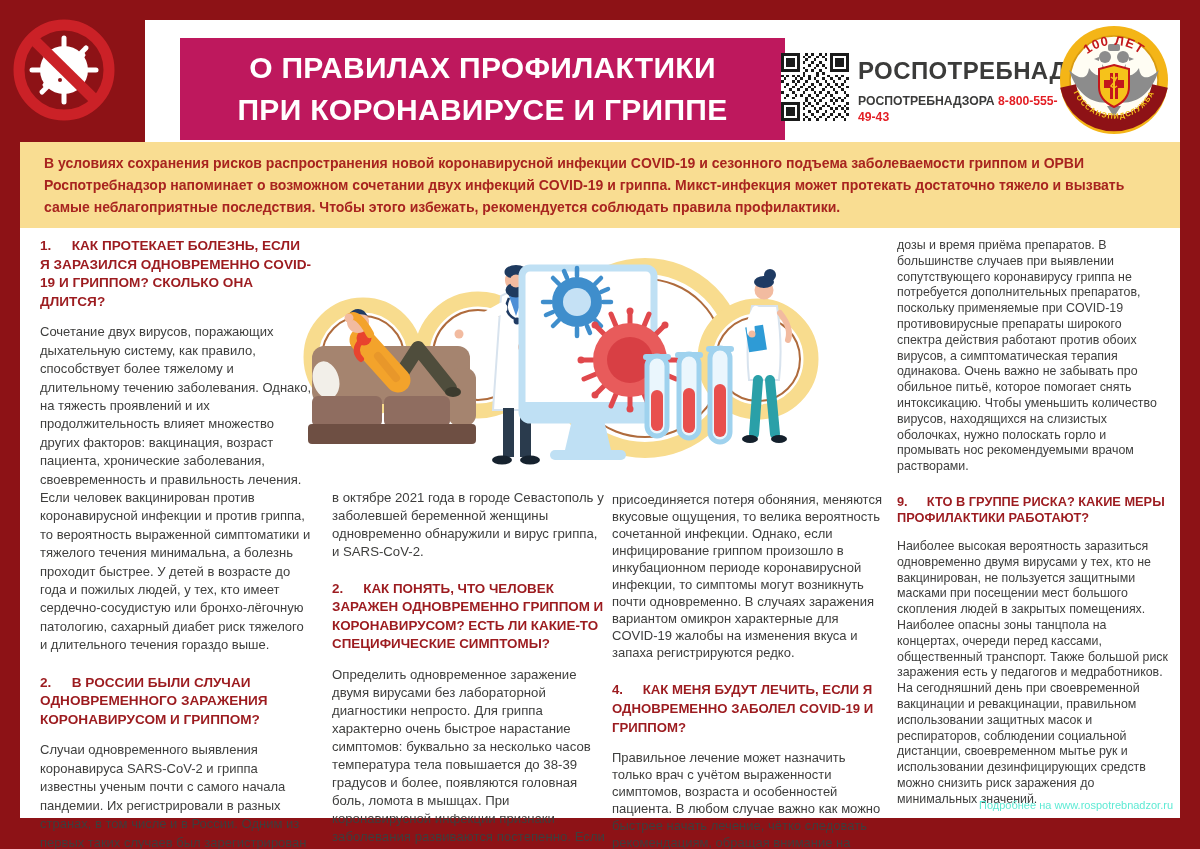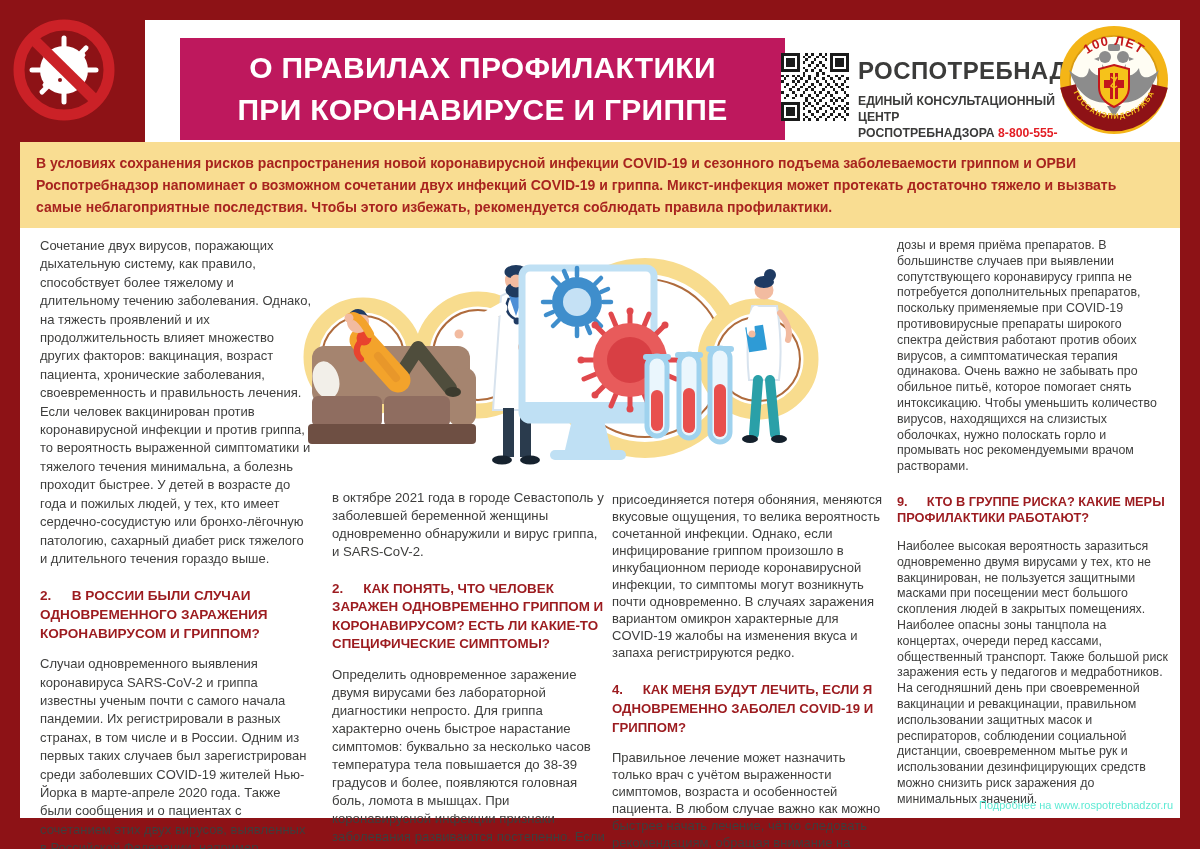--- a/index.html
+++ b/index.html
@@ -10,21 +10,21 @@
   .title-banner{position:absolute;left:165px;top:38px;width:605px;height:102px;background:#be185d;
         display:flex;flex-direction:column;align-items:center;justify-content:center;
         color:#fff;font-weight:bold;font-size:30px;line-height:42px;letter-spacing:.3px;margin-left:15px;}
   .qr-box{position:absolute;left:781px;top:53px;width:68px;height:68px;}
   .org-block{position:absolute;left:858px;top:57px;width:215px;color:#3B3B3A;}
   .org-name{font-size:24px;font-weight:bold;letter-spacing:.4px;}
   .org-sub{margin-top:8px;font-size:12.2px;font-weight:bold;line-height:16px;}
   .phone{color:#E31E24;text-decoration:none;}
   .emblem-box{position:absolute;left:1056px;top:24px;width:116px;height:116px;}
   .intro-band{position:absolute;left:20px;top:142px;width:1160px;height:86px;background:#F9DD92;}
-  .intro-band p{margin:0;padding:10px 20px 0 16px;color:#A8241F;font-weight:bold;
+  .intro-band p{margin:0;padding:10px 20px 0 24px;color:#A8241F;font-weight:bold;
         font-size:14px;line-height:22px;}
   .col{position:absolute;color:#3E3E3D;}
   .col h3{margin:0;color:#9C1B1F;font-weight:bold;}
   .col p{margin:0;}
   .col1{left:40px;top:237px;width:272px;font-size:13px;line-height:18.4px;}
   .col1 h3{font-size:13.6px;line-height:18.6px;}
   .col2{left:332px;top:489px;width:274px;font-size:13.2px;line-height:18px;}
   .col2 h3{font-size:13.4px;line-height:18.4px;}
   .col3{left:612px;top:491px;width:274px;font-size:13px;line-height:17px;}
   .col3 h3{font-size:13.2px;line-height:19px;}
@@ -81,21 +81,20 @@
           <rect x="1" y="19" width="5" height="5" fill="#fff"></rect>
           <rect x="2" y="20" width="3" height="3"></rect>
         <path d="M9 0h1v1h-1zM11 0h1v1h-1zM14 0h1v1h-1zM16 0h1v1h-1zM8 1h1v1h-1zM10 1h1v1h-1zM13 1h1v1h-1zM15 1h1v1h-1zM9 2h1v1h-1zM12 2h1v1h-1zM16 2h1v1h-1zM8 3h1v1h-1zM11 3h1v1h-1zM14 3h1v1h-1zM10 4h1v1h-1zM13 4h1v1h-1zM15 4h1v1h-1zM8 5h1v1h-1zM12 5h1v1h-1zM16 5h1v1h-1zM9 6h1v1h-1zM11 6h1v1h-1zM14 6h1v1h-1zM8 7h1v1h-1zM13 7h1v1h-1zM15 7h1v1h-1zM0 8h1v1h-1zM2 8h1v1h-1zM4 8h1v1h-1zM6 8h1v1h-1zM8 8h1v1h-1zM10 8h1v1h-1zM13 8h1v1h-1zM17 8h1v1h-1zM20 8h1v1h-1zM22 8h1v1h-1zM1 9h1v1h-1zM5 9h1v1h-1zM7 9h1v1h-1zM10 9h1v1h-1zM12 9h1v1h-1zM15 9h1v1h-1zM18 9h1v1h-1zM21 9h1v1h-1zM24 9h1v1h-1zM0 10h1v1h-1zM4 10h1v1h-1zM6 10h1v1h-1zM9 10h1v1h-1zM13 10h1v1h-1zM16 10h1v1h-1zM19 10h1v1h-1zM23 10h1v1h-1zM2 11h1v1h-1zM5 11h1v1h-1zM8 11h1v1h-1zM11 11h1v1h-1zM14 11h1v1h-1zM17 11h1v1h-1zM20 11h1v1h-1zM22 11h1v1h-1zM1 12h1v1h-1zM4 12h1v1h-1zM7 12h1v1h-1zM10 12h1v1h-1zM12 12h1v1h-1zM16 12h1v1h-1zM18 12h1v1h-1zM21 12h1v1h-1zM24 12h1v1h-1zM3 13h1v1h-1zM6 13h1v1h-1zM9 13h1v1h-1zM11 13h1v1h-1zM15 13h1v1h-1zM19 13h1v1h-1zM22 13h1v1h-1zM0 14h1v1h-1zM4 14h1v1h-1zM8 14h1v1h-1zM12 14h1v1h-1zM14 14h1v1h-1zM17 14h1v1h-1zM20 14h1v1h-1zM23 14h1v1h-1zM2 15h1v1h-1zM5 15h1v1h-1zM7 15h1v1h-1zM10 15h1v1h-1zM13 15h1v1h-1zM16 15h1v1h-1zM18 15h1v1h-1zM24 15h1v1h-1zM1 16h1v1h-1zM4 16h1v1h-1zM9 16h1v1h-1zM11 16h1v1h-1zM15 16h1v1h-1zM19 16h1v1h-1zM21 16h1v1h-1zM23 16h1v1h-1zM9 17h1v1h-1zM12 17h1v1h-1zM14 17h1v1h-1zM18 17h1v1h-1zM20 17h1v1h-1zM22 17h1v1h-1zM8 18h1v1h-1zM10 18h1v1h-1zM13 18h1v1h-1zM16 18h1v1h-1zM19 18h1v1h-1zM24 18h1v1h-1zM9 19h1v1h-1zM11 19h1v1h-1zM15 19h1v1h-1zM17 19h1v1h-1zM21 19h1v1h-1zM23 19h1v1h-1zM8 20h1v1h-1zM12 20h1v1h-1zM14 20h1v1h-1zM18 20h1v1h-1zM20 20h1v1h-1zM22 20h1v1h-1zM24 20h1v1h-1zM10 21h1v1h-1zM13 21h1v1h-1zM16 21h1v1h-1zM19 21h1v1h-1zM23 21h1v1h-1zM8 22h1v1h-1zM11 22h1v1h-1zM15 22h1v1h-1zM18 22h1v1h-1zM21 22h1v1h-1zM24 22h1v1h-1zM9 23h1v1h-1zM12 23h1v1h-1zM14 23h1v1h-1zM17 23h1v1h-1zM20 23h1v1h-1zM22 23h1v1h-1zM8 24h1v1h-1zM10 24h1v1h-1zM13 24h1v1h-1zM16 24h1v1h-1zM19 24h1v1h-1zM23 24h1v1h-1z"></path>
       </g>
     </svg>
   </div>
 
   <div class="org-block">
     <div class="org-name">РОСПОТРЕБНАДЗОР</div>
     <div class="org-sub">
-      <div>ЕДИНЫЙ КОНСУЛЬТАЦИОННЫЙ ЦЕНТР</div>
       <div>
         <span>РОСПОТРЕБНАДЗОРА</span>
         <span class="phone">8-800-555-49-43</span>
       </div>
     </div>
   </div>
 
   <div class="emblem-box">
     <svg width="116" height="116" viewBox="0 0 116 116">
       <circle cx="58" cy="56" r="54" fill="#F4B517"></circle>
@@ -281,20 +280,21 @@
       <circle cx="452" cy="106" r="3.5" fill="#F2BBA0"></circle>
       <path d="M480 85 Q492 100 488 112" stroke="#F2BBA0" stroke-width="6" fill="none" stroke-linecap="round"></path>
       <path d="M458 152 L454 206" stroke="#2AA0A8" stroke-width="10" stroke-linecap="round"></path>
       <path d="M470 152 L475 206" stroke="#2AA0A8" stroke-width="10" stroke-linecap="round"></path>
       <ellipse cx="450" cy="211" rx="8" ry="4" fill="#14202C"></ellipse>
       <ellipse cx="479" cy="211" rx="8" ry="4" fill="#14202C"></ellipse>
     </g>
   </svg>
 
   <section class="col col1">
+    <h3>1.   КАК ПРОТЕКАЕТ БОЛЕЗНЬ, ЕСЛИ Я ЗАРАЗИЛСЯ ОДНОВРЕМЕННО COVID-19 И ГРИППОМ? СКОЛЬКО ОНА ДЛИТСЯ?</h3>
     <p>Сочетание двух вирусов, поражающих дыхательную систему, как правило, способствует более тяжелому и длительному течению заболевания. Однако, на тяжесть проявлений и их продолжительность влияет множество других факторов: вакцинация, возраст пациента, хронические заболевания, своевременность и правильность лечения. Если человек вакцинирован против коронавирусной инфекции и против гриппа, то вероятность выраженной симптоматики и тяжелого течения минимальна, а болезнь проходит быстрее. У детей в возрасте до года и пожилых людей, у тех, кто имеет сердечно-сосудистую или бронхо-лёгочную патологию, сахарный диабет риск тяжелого и длительного течения гораздо выше.</p>
     <h3>2.   В РОССИИ БЫЛИ СЛУЧАИ ОДНОВРЕМЕННОГО ЗАРАЖЕНИЯ КОРОНАВИРУСОМ И ГРИППОМ?</h3>
     <p>Случаи одновременного выявления коронавируса SARS-CoV-2 и гриппа известны ученым почти с самого начала пандемии. Их регистрировали в разных странах, в том числе и в России. Одним из первых таких случаев был зарегистрирован среди заболевших COVID-19 жителей Нью-Йорка в марте-апреле 2020 года. Также были сообщения и о пациентах с сочетанием этих двух вирусов, выявленных в Российской Федерации: например,</p>
   </section>
 
   <section class="col col2">
     <p>в октябре 2021 года в городе Севастополь у заболевшей беременной женщины одновременно обнаружили и вирус гриппа, и SARS-CoV-2.</p>
     <h3>2.   КАК ПОНЯТЬ, ЧТО ЧЕЛОВЕК ЗАРАЖЕН ОДНОВРЕМЕННО ГРИППОМ И КОРОНАВИРУСОМ? ЕСТЬ ЛИ КАКИЕ-ТО СПЕЦИФИЧЕСКИЕ СИМПТОМЫ?</h3>
     <p>Определить одновременное заражение двумя вирусами без лабораторной диагностики непросто. Для гриппа характерно очень быстрое нарастание симптомов: буквально за несколько часов температура тела повышается до 38-39 градусов и более, появляются головная боль, ломота в мышцах. При коронавирусной инфекции признаки заболевания развиваются постепенно. Если через какой-то промежуток времени</p>
   </section>

